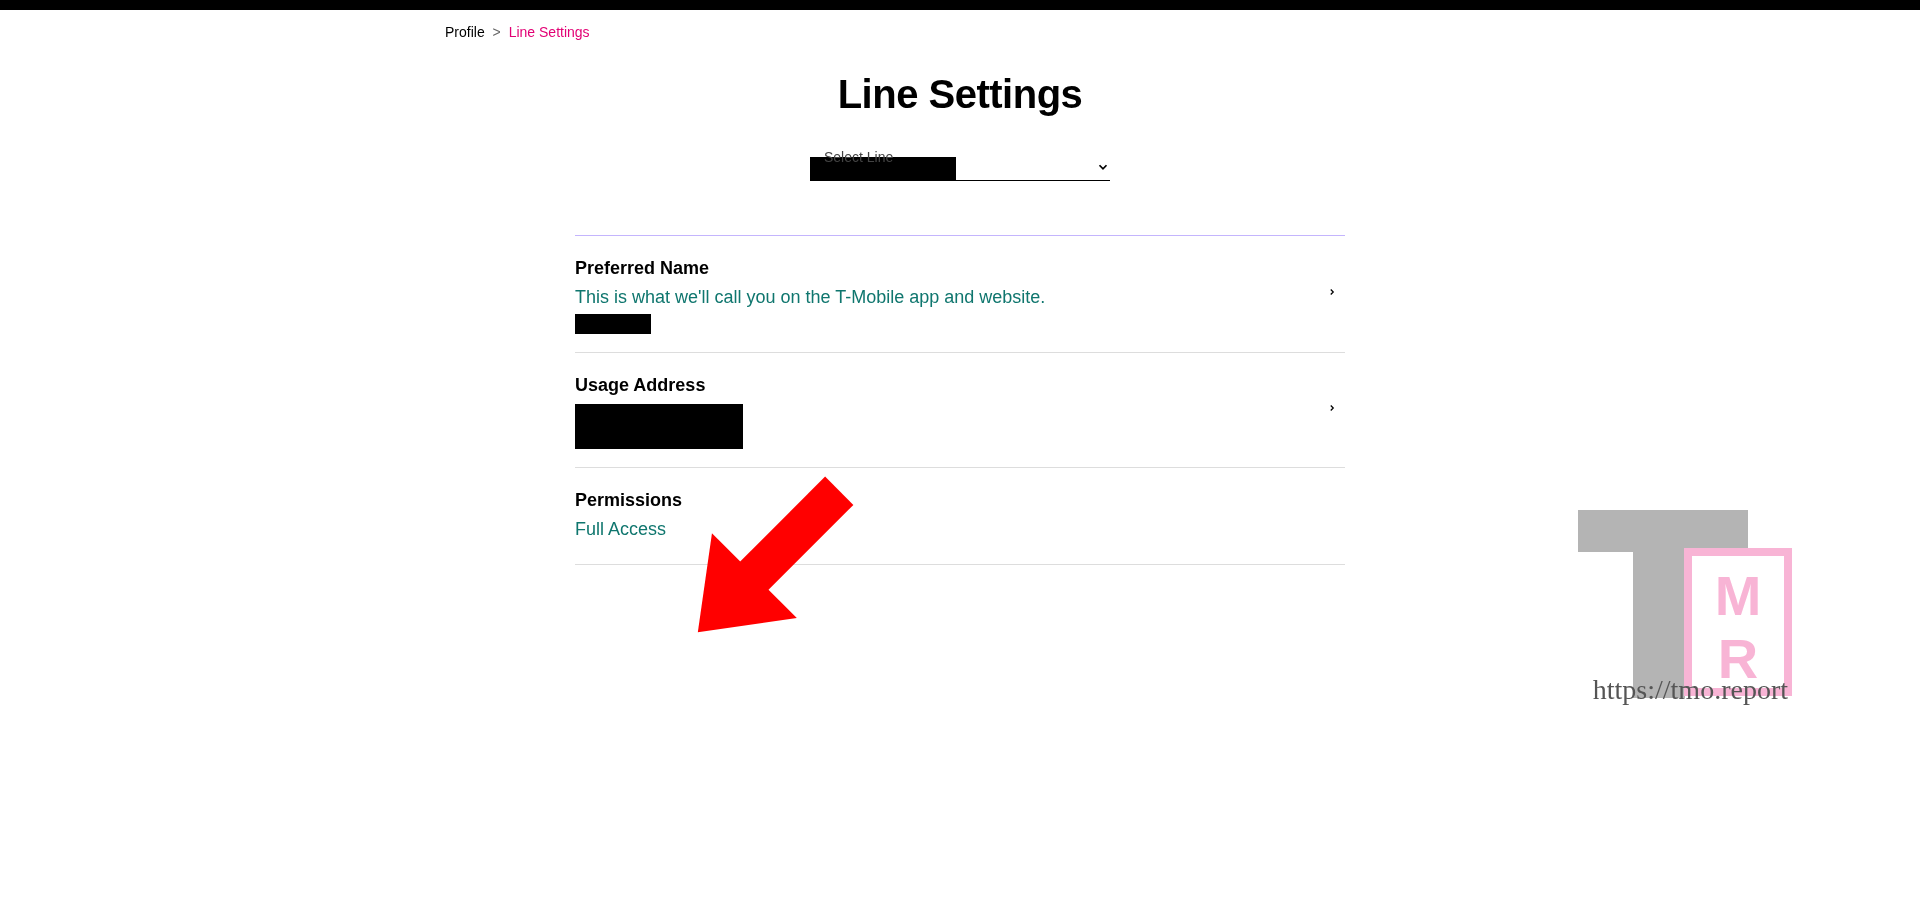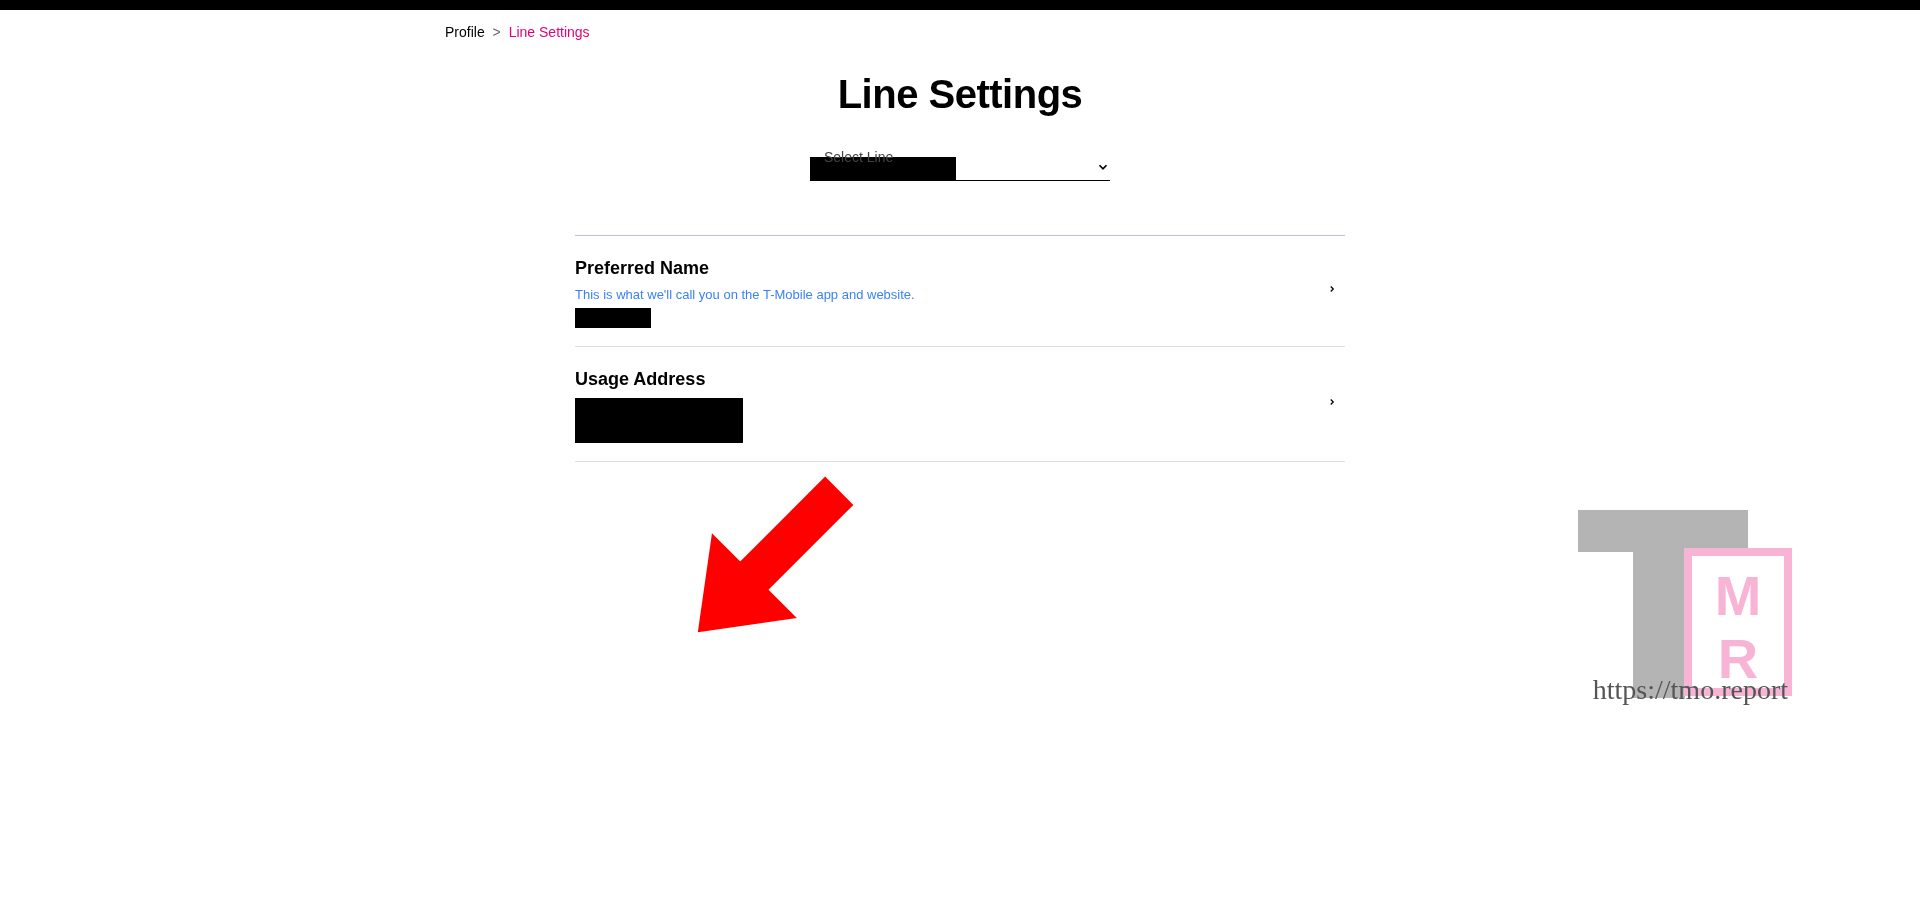--- a/index.html
+++ b/index.html
@@ -75,22 +75,22 @@
       position: relative;
       cursor: default;
     }
     .row.clickable { cursor: pointer; }
     .row-title {
       font-size: 18px;
       font-weight: 700;
       margin-bottom: 8px;
     }
     .row-desc {
-      font-size: 13px;
-      color: #3b82f6;
+      font-size: 18px;
+      color: #0f766e;
       margin-bottom: 6px;
     }
     .chevron-right {
       position: absolute;
       right: 8px;
       top: 50%;
       transform: translateY(-50%);
     }
     .chevron-right svg { width: 10px; height: 16px; }
     .redact {
@@ -165,20 +165,24 @@
   <div class="row clickable">
     <div class="row-title">Usage Address</div>
     <span class="redact redact-large"></span>
     <span class="chevron-right">
       <svg viewBox="0 0 24 24" fill="none" stroke="#000" stroke-width="3">
           <polyline points="9 18 15 12 9 6"></polyline>
         </svg>
     </span>
   </div>
 
+  <div class="row">
+    <div class="row-title">Permissions</div>
+    <div class="row-desc">Full Access</div>
+  </div>
 
 
 </div>
 
 <div class="arrow-annotation">
   <svg width="230" height="230" viewBox="0 0 230 230">
     <g transform="rotate(45 115 115)">
       <rect x="95" y="10" width="40" height="130" fill="#ff0000"></rect>
       <polygon points="55,130 175,130 115,210" fill="#ff0000"></polygon>
     </g>

